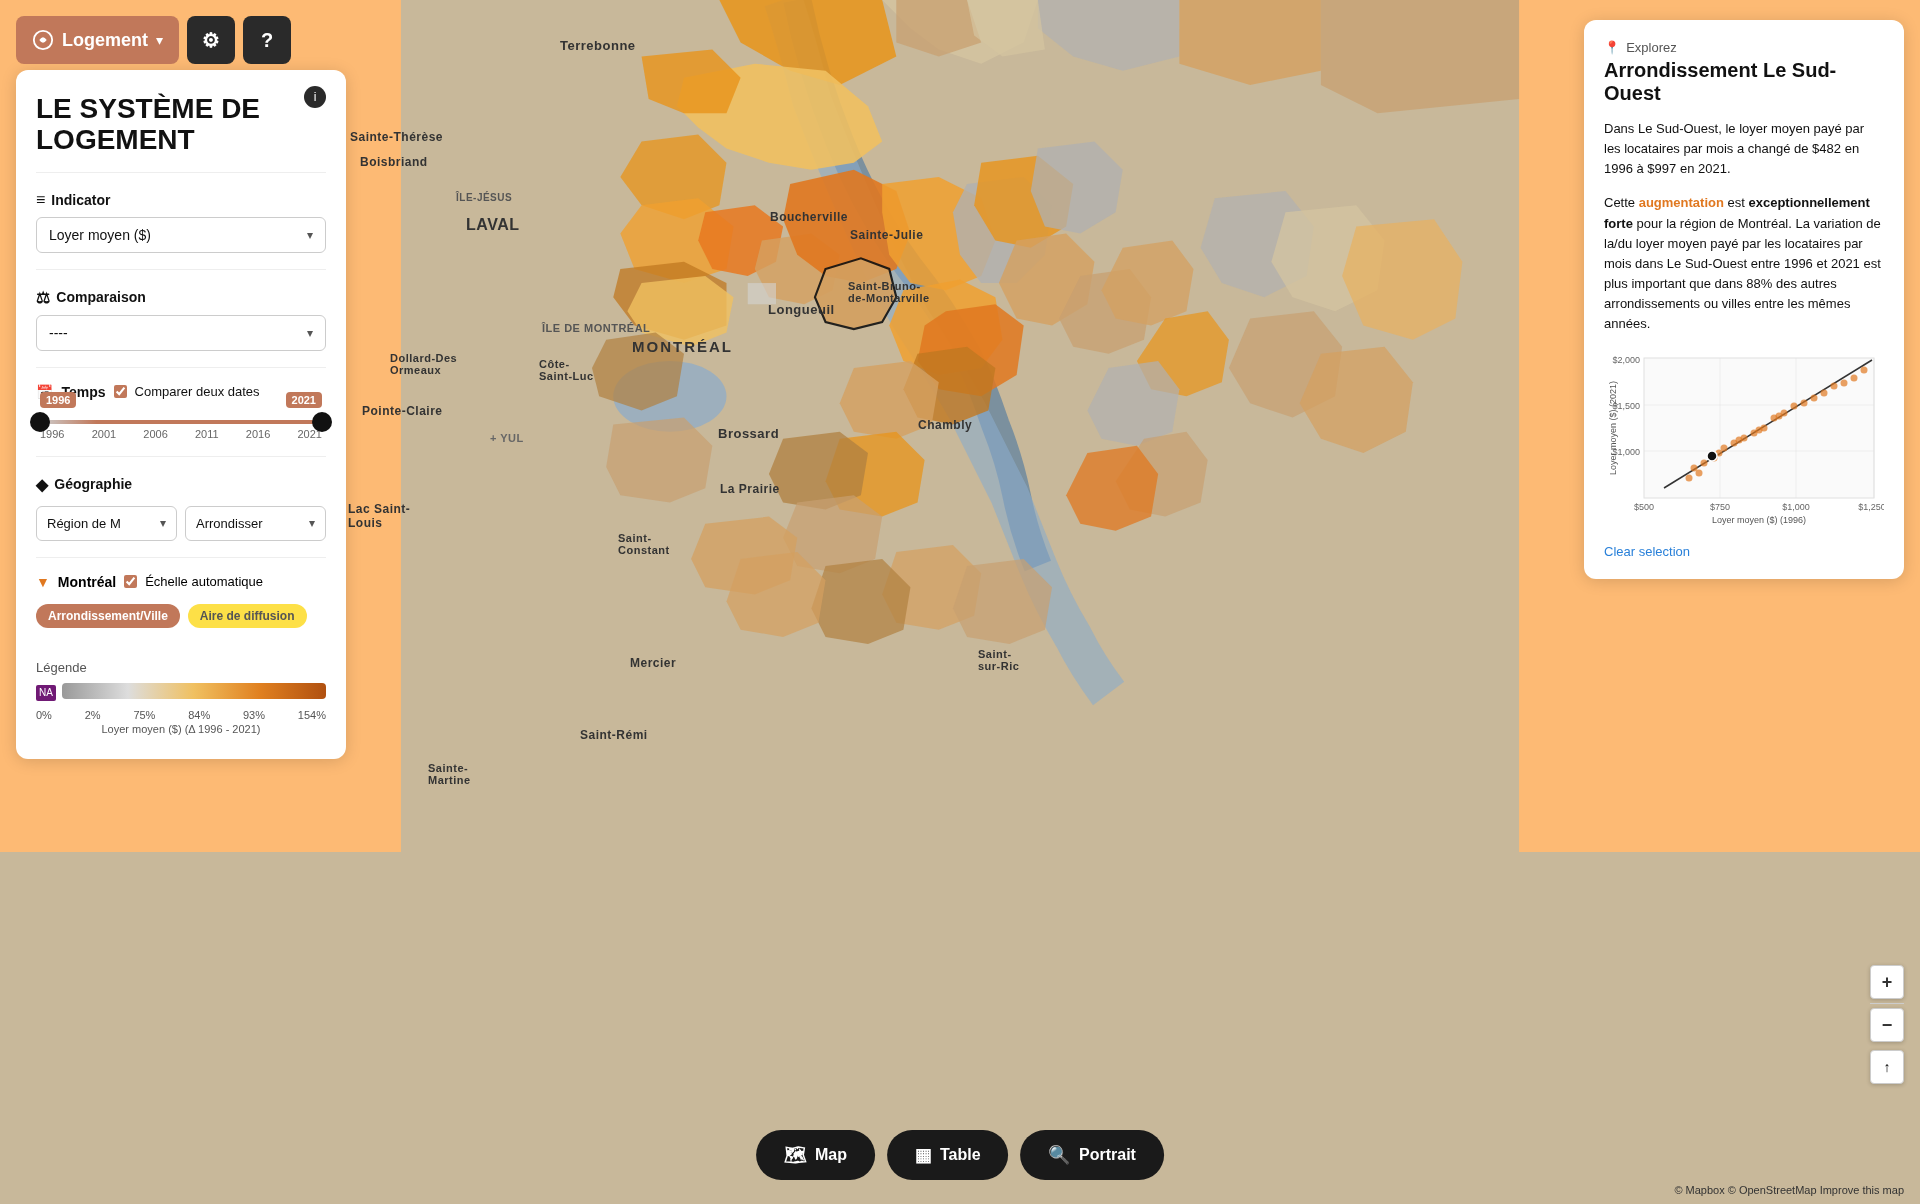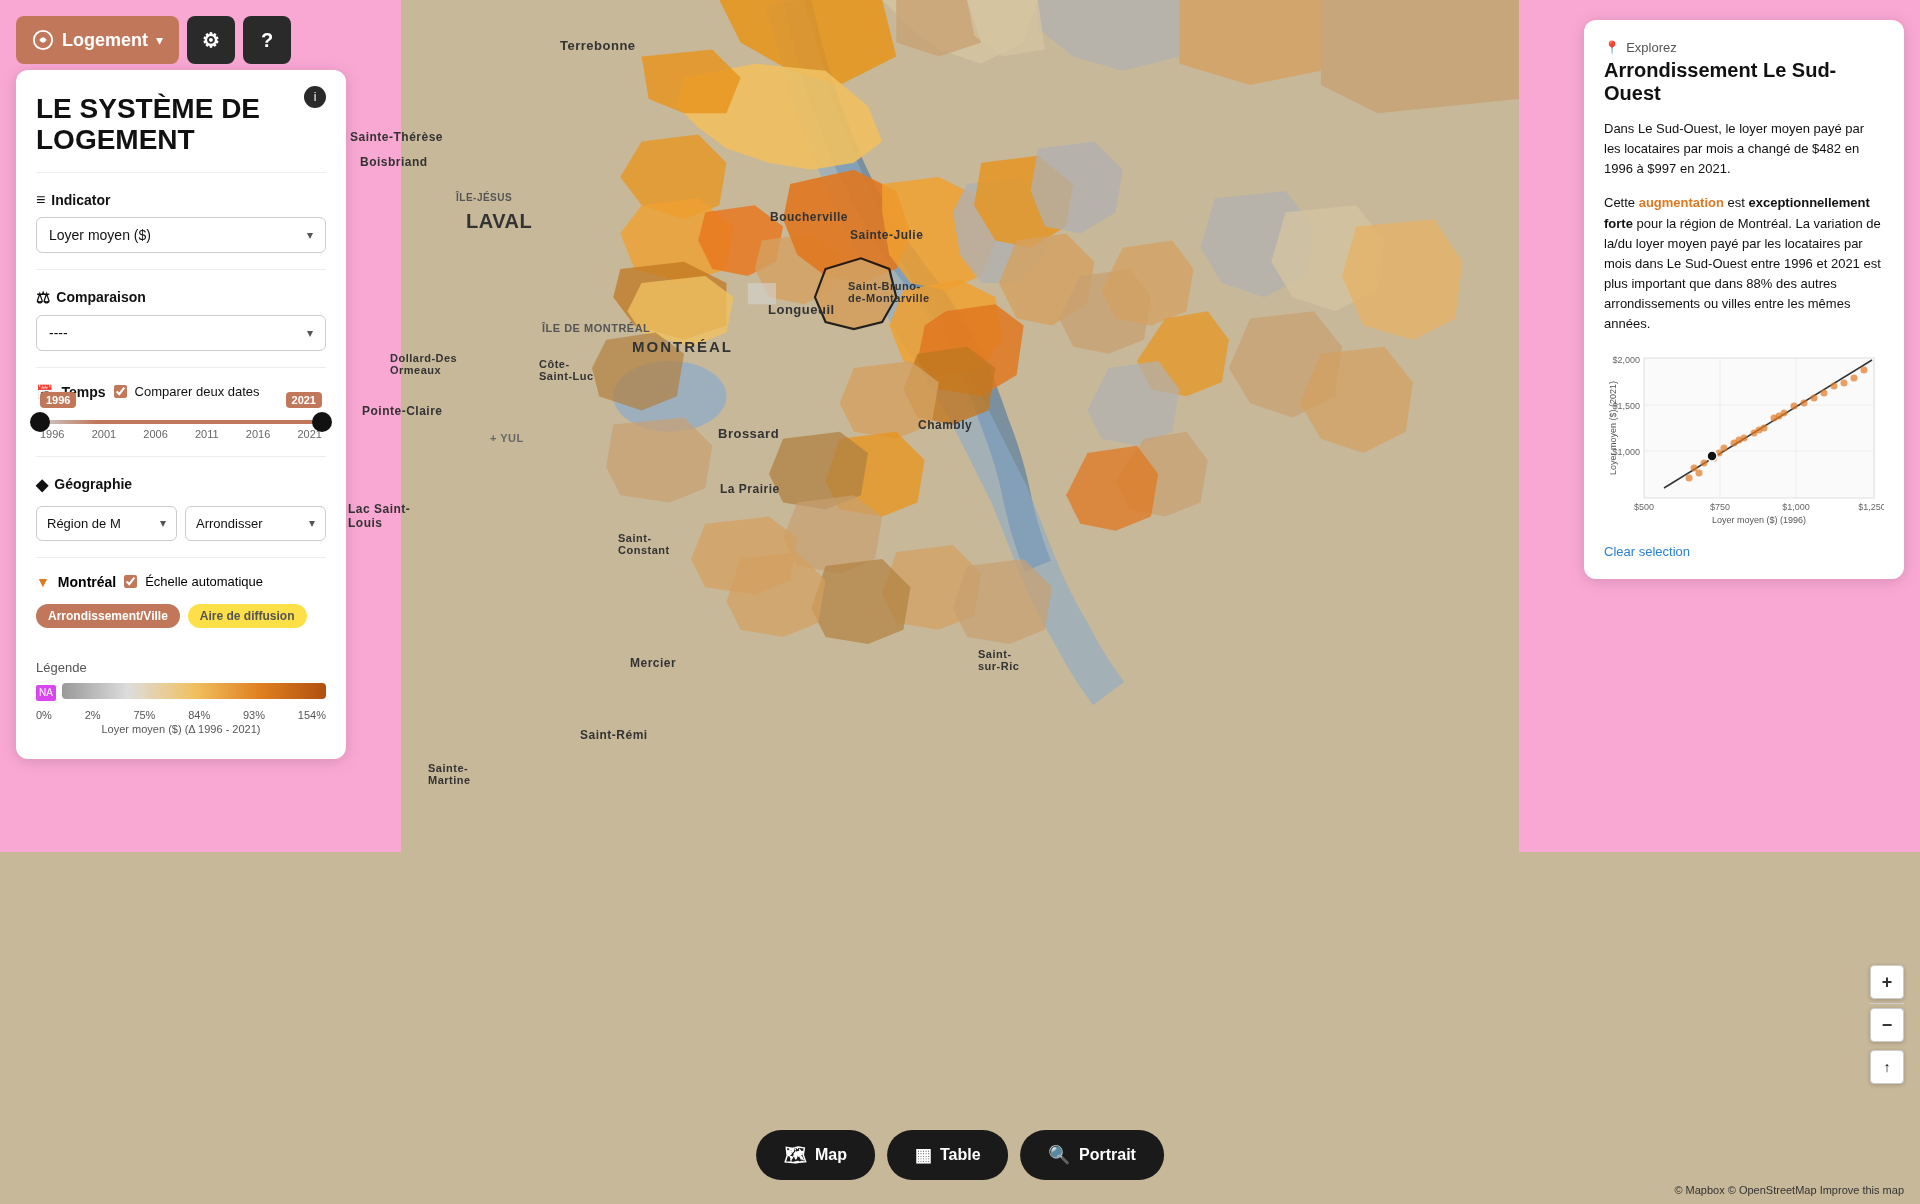--- a/index.html
+++ b/index.html
@@ -1,21 +1,21 @@
 <!DOCTYPE html>
 <html><head>
   <meta charset="utf-8">
   <style>
     * { box-sizing: border-box; margin: 0; padding: 0; }
     body { width: 1920px; height: 1204px; overflow: hidden; font-family: 'Helvetica Neue', Arial, sans-serif; position: relative; background: #c8b89a; }
 
     
     #map-bg {
       position: absolute; top: 0; left: 0; width: 1920px; height: 852px;
-      background: #f9a8d4;
+      background: #fdba74;
       overflow: hidden;
     }
 
     .map-label {
       position: absolute; font-size: 13px; font-weight: 600; color: #333; letter-spacing: 0.5px;
       white-space: nowrap;
     }
 
     
     #map-svg {
@@ -265,21 +265,21 @@
     <polygon points="480,790 560,780 600,820 590,880 540,900 480,890 460,850" fill="#d4a060" opacity="0.7"></polygon>
 
     <polygon points="700,0 800,0 820,60 760,80 700,60" fill="#c8a070" opacity="0.75"></polygon>
     <polygon points="800,0 900,0 910,70 850,80 810,50" fill="#d4c4a0" opacity="0.7"></polygon>
 
     <rect x="490" y="400" width="40" height="30" fill="#d4d4d4" opacity="0.6"></rect>
   </svg>
 
   <div class="map-label" style="left:560px; top:38px">Terrebonne</div>
   <div class="map-label" style="left:456px; top:192px; font-size:10px; color:#555">ÎLE-JÉSUS</div>
-  <div class="map-label" style="left:466px; top:210px; font-size:20px">LAVAL</div>
+  <div class="map-label" style="left:466px; top:216px; font-size:16px">LAVAL</div>
   <div class="map-label" style="left:350px; top:130px; font-size:12px">Sainte-Thérèse</div>
   <div class="map-label" style="left:360px; top:155px; font-size:12px">Boisbriand</div>
   <div class="map-label" style="left:770px; top:210px; font-size:12px">Boucherville</div>
   <div class="map-label" style="left:850px; top:228px; font-size:12px">Sainte-Julie</div>
   <div class="map-label" style="left:632px; top:338px; font-size:15px; font-weight:800; letter-spacing:2px">MONTRÉAL</div>
   <div class="map-label" style="left:542px; top:322px; font-size:11px; color:#555">ÎLE DE MONTRÉAL</div>
   <div class="map-label" style="left:768px; top:302px; font-size:13px">Longueuil</div>
   <div class="map-label" style="left:848px; top:280px; font-size:11px">Saint-Bruno-<br>de-Montarville</div>
   <div class="map-label" style="left:390px; top:352px; font-size:11px">Dollard-Des<br>Ormeaux</div>
   <div class="map-label" style="left:539px; top:358px; font-size:11px">Côte-<br>Saint-Luc</div>
@@ -388,21 +388,21 @@
     <label for="echelle-auto-cb" style="font-size:13px">Échelle automatique</label>
   </div>
   <div id="echelle-chips">
     <div class="chip chip-active">Arrondissement/Ville</div>
     <div class="chip chip-inactive">Aire de diffusion</div>
   </div>
 
   <div id="legend-section">
     <div id="legend-title">Légende</div>
     <div style="display:flex; align-items:center; gap:6px; margin-bottom:6px;">
-      <div style="width:20px; height:16px; background:#d946ef; border-radius:2px; font-size:10px; display:flex; align-items:center; justify-content:center; color:white; flex-shrink:0;">NA</div>
+      <div style="width:20px; height:16px; background:#701a75; border-radius:2px; font-size:10px; display:flex; align-items:center; justify-content:center; color:white; flex-shrink:0;">NA</div>
       <div id="legend-bar" style="flex:1;"></div>
     </div>
     <div id="legend-labels">
       <span>0%</span>
       <span>2%</span>
       <span>75%</span>
       <span>84%</span>
       <span>93%</span>
       <span>154%</span>
     </div>

